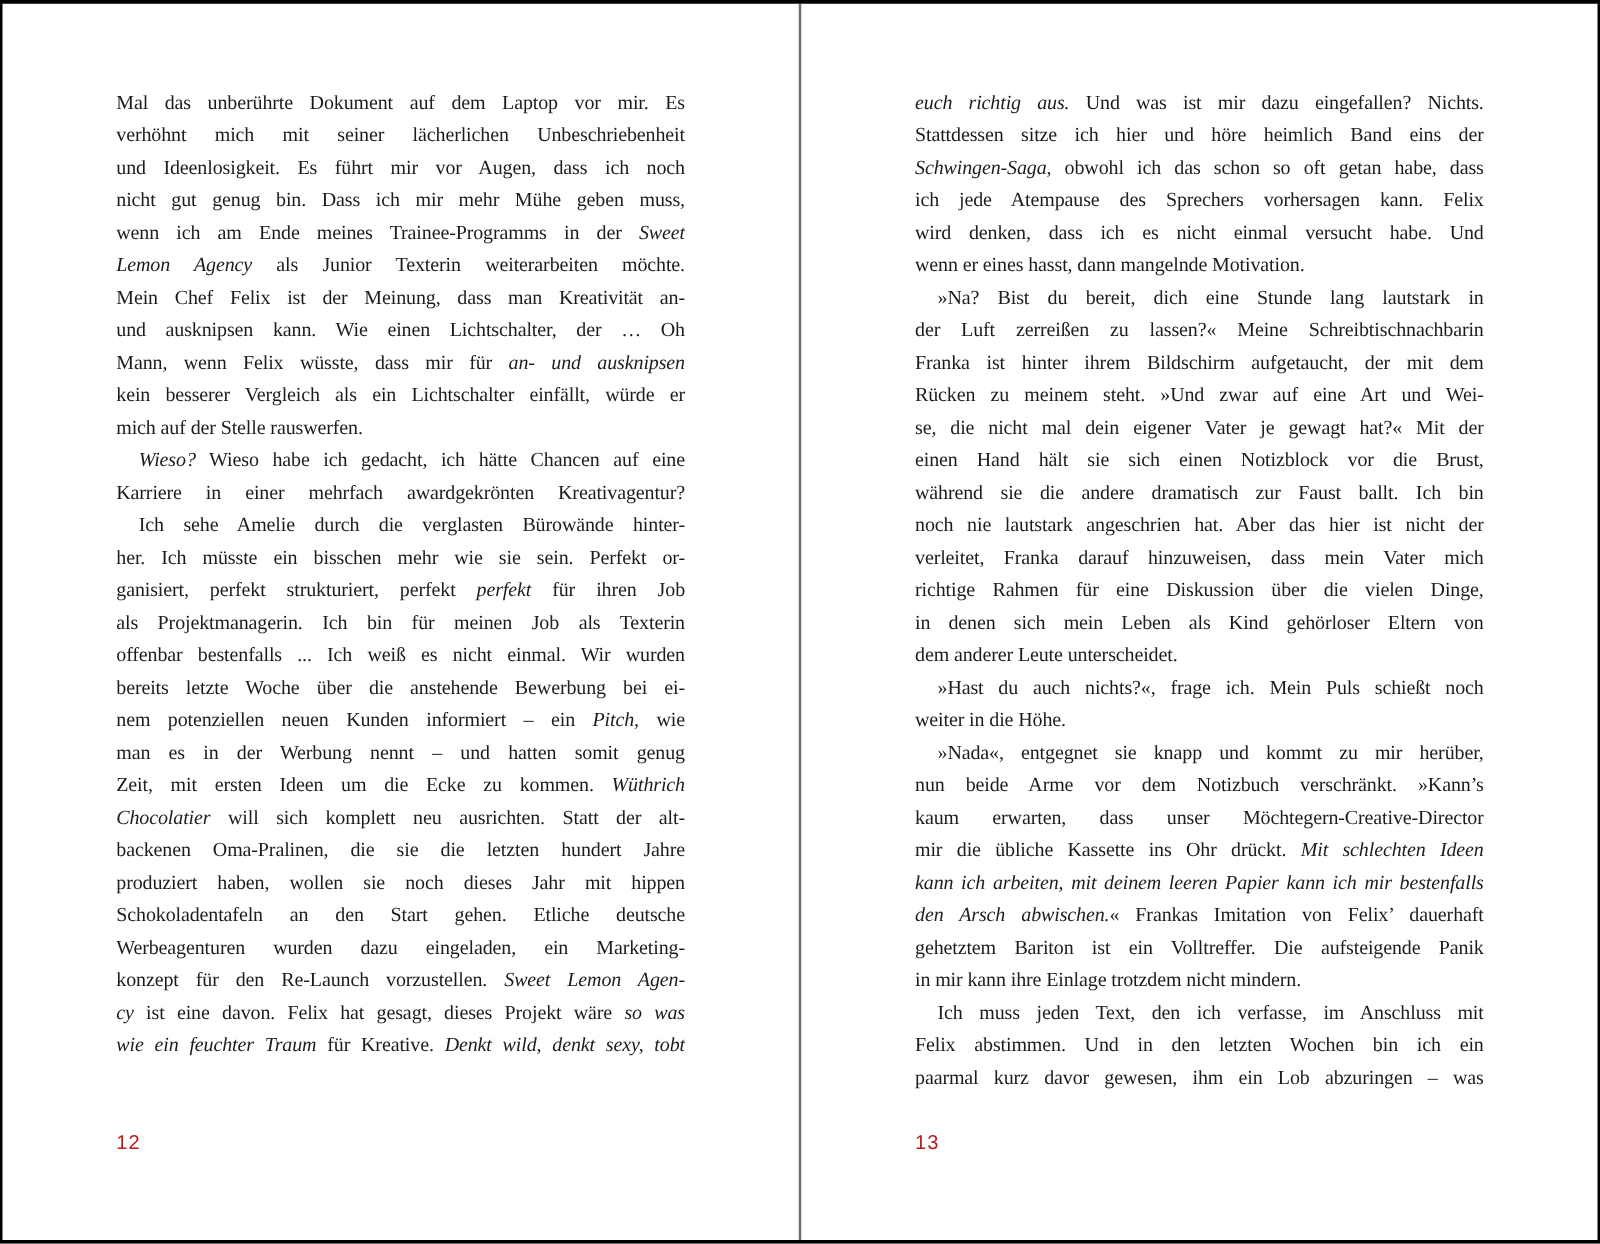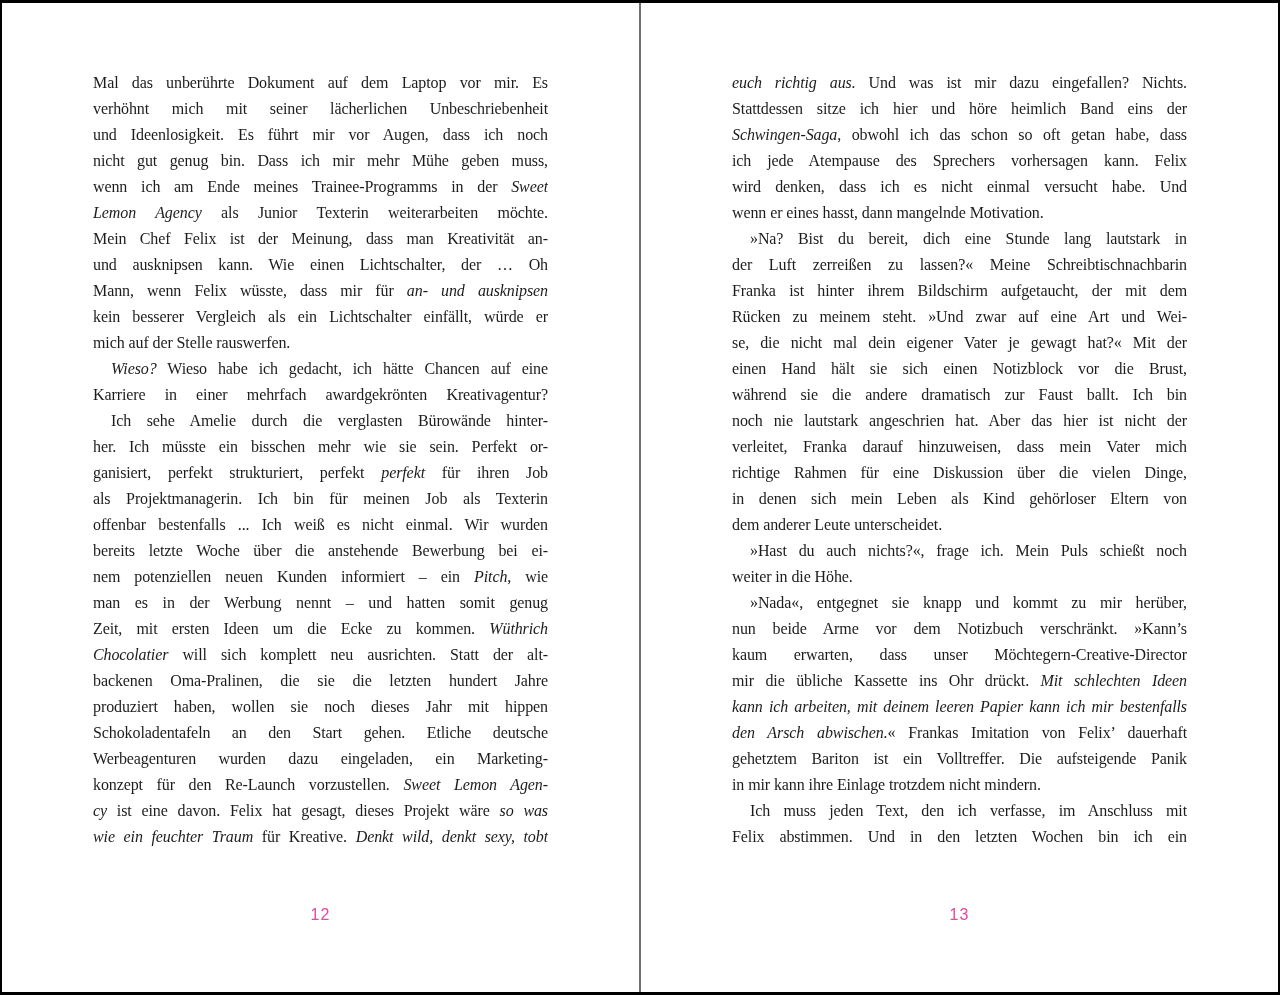--- a/index.html
+++ b/index.html
@@ -50,26 +50,26 @@
     text-align-last: justify;
   }
   .line.ind {
     text-indent: 18px;
   }
   .it { font-style: italic; margin-top: 40px; }
   .pagenum {
     position: absolute;
     top: 903px;
     width: 455px;
-    text-align: center;
+    text-align: left;
     font-family: "Liberation Sans", sans-serif;
     font-size: 16px;
     font-weight: normal;
     letter-spacing: 1px;
-    color: #ec4899;
+    color: #b91c1c;
   }
   .pagenum.left  { left: 91px; }
   .pagenum.right { left: 730px; }
 </style>
 </head>
 <body>
 
 <div class="spread">
 
   <div class="gutter"></div>
@@ -135,17 +135,18 @@
         <div class="line j ind"><span>»Nada«, entgegnet sie knapp und kommt zu mir herüber,</span></div>
         <div class="line j"><span>nun beide Arme vor dem Notizbuch verschränkt. »Kann’s</span></div>
         <div class="line j"><span>kaum erwarten, dass unser Möchtegern-Creative-Director</span></div>
         <div class="line j"><span>mir die übliche Kassette ins Ohr drückt. </span><span class="it">Mit schlechten Ideen</span></div>
         <div class="line j"><span class="it">kann ich arbeiten, mit deinem leeren Papier kann ich mir bestenfalls</span></div>
         <div class="line j"><span class="it">den Arsch abwischen.</span><span>« Frankas Imitation von Felix’ dauerhaft</span></div>
         <div class="line j"><span>gehetztem Bariton ist ein Volltreffer. Die aufsteigende Panik</span></div>
         <div class="line"><span>in mir kann ihre Einlage trotzdem nicht mindern.</span></div>
         <div class="line j ind"><span>Ich muss jeden Text, den ich verfasse, im Anschluss mit</span></div>
         <div class="line j"><span>Felix abstimmen. Und in den letzten Wochen bin ich ein</span></div>
+        <div class="line j"><span>paarmal kurz davor gewesen, ihm ein Lob abzuringen – was</span></div>
       </div>
     <div class="pagenum right">13</div>
   </section>
 
 </div>
 
 </body></html>

